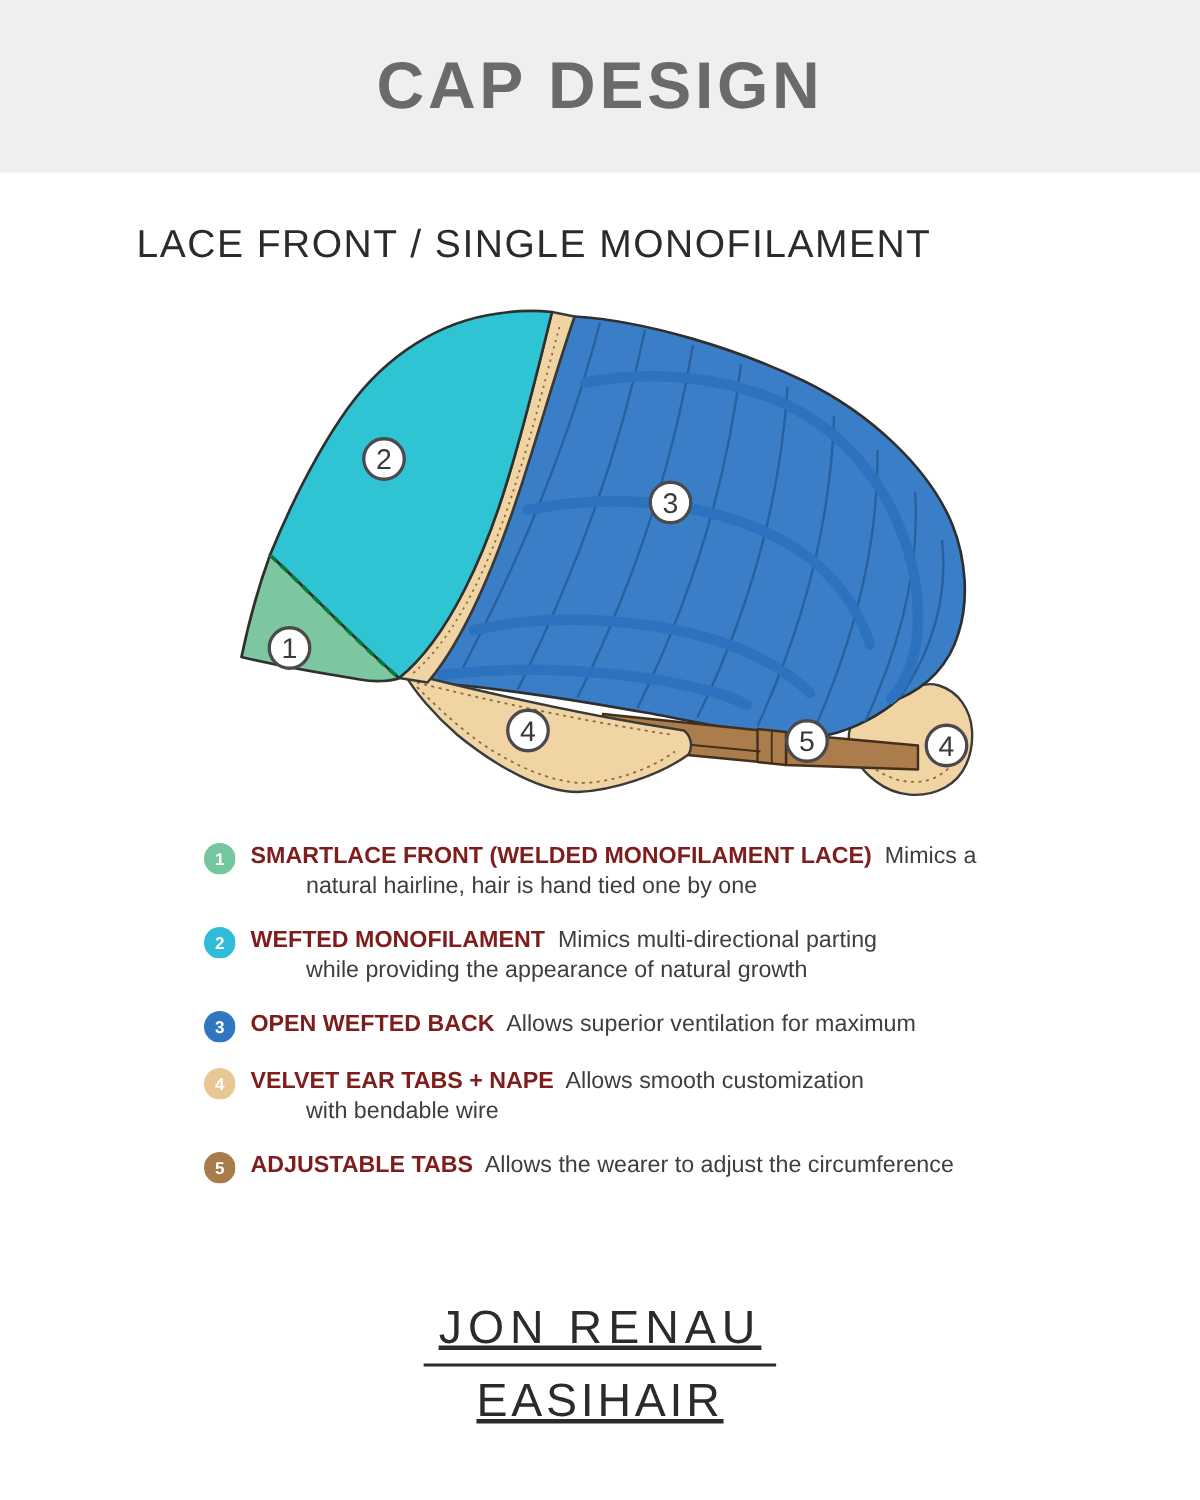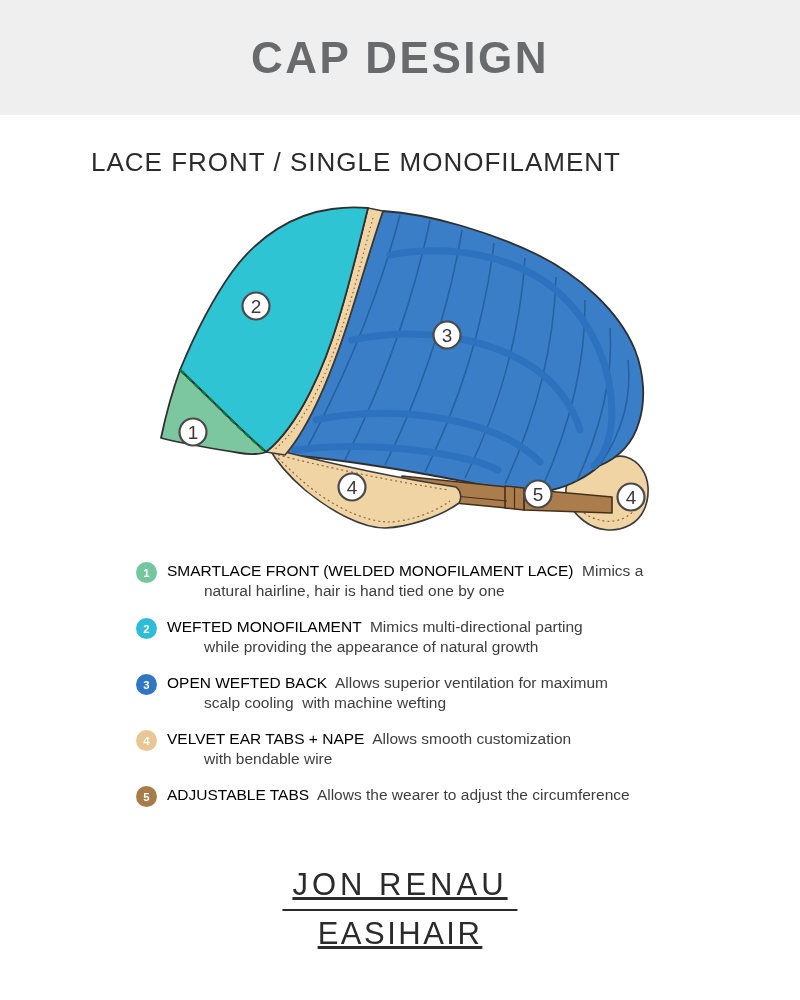--- a/index.html
+++ b/index.html
@@ -26,21 +26,21 @@
   .marker-num{font-size:19px;fill:#3a3a3a;font-weight:400;}
   
   .legend{position:absolute;left:136px;top:561px;width:600px;}
   .legend-item{display:flex;align-items:flex-start;margin-bottom:16px;}
   .badge{width:21px;height:21px;flex:0 0 21px;margin-top:1px;}
   .badge text{font-size:13px;font-weight:700;fill:#ffffff;}
   .legend-text{
     margin:0 0 0 10px;width:560px;font-size:15.5px;line-height:20px;
     color:#3e3e3e;white-space:pre-wrap;
   }
-  .legend-text strong{color:#000000;font-weight:400;}
+  .legend-text strong{color:#7f1d1d;font-weight:700;}
   .legend-line2{display:block;margin-left:37px;}
   
   .footer-logo{
     position:absolute;left:50%;top:867px;transform:translateX(-50%);
     text-align:center;color:#2b2b2b;text-decoration:underline;
   }
   .brand-top{
     font-size:31px;font-weight:400;letter-spacing:4px;
     padding:0 10px 6px 10px;border-bottom:2px solid #2b2b2b;
   }
@@ -153,21 +153,21 @@
         <text x="12" y="12" dy="0.36em" text-anchor="middle">2</text>
       </svg>
       <p class="legend-text"><strong>WEFTED MONOFILAMENT</strong><span>  Mimics multi-directional parting</span><span class="legend-line2">while providing the appearance of natural growth</span></p>
     </div>
 
     <div class="legend-item">
       <svg class="badge" viewBox="0 0 24 24">
         <circle cx="12" cy="12" r="12" fill="#2f77c0"></circle>
         <text x="12" y="12" dy="0.36em" text-anchor="middle">3</text>
       </svg>
-      <p class="legend-text"><strong>OPEN WEFTED BACK</strong><span>  Allows superior ventilation for maximum</span><span class="legend-line2">scalp cooling  with machine wefting</span></p>
+      <p class="legend-text"><strong>OPEN WEFTED BACK</strong><span>  Allows superior ventilation for maximum</span></p>
     </div>
 
     <div class="legend-item">
       <svg class="badge" viewBox="0 0 24 24">
         <circle cx="12" cy="12" r="12" fill="#e8c794"></circle>
         <text x="12" y="12" dy="0.36em" text-anchor="middle">4</text>
       </svg>
       <p class="legend-text"><strong>VELVET EAR TABS + NAPE</strong><span>  Allows smooth customization</span><span class="legend-line2">with bendable wire</span></p>
     </div>
 

